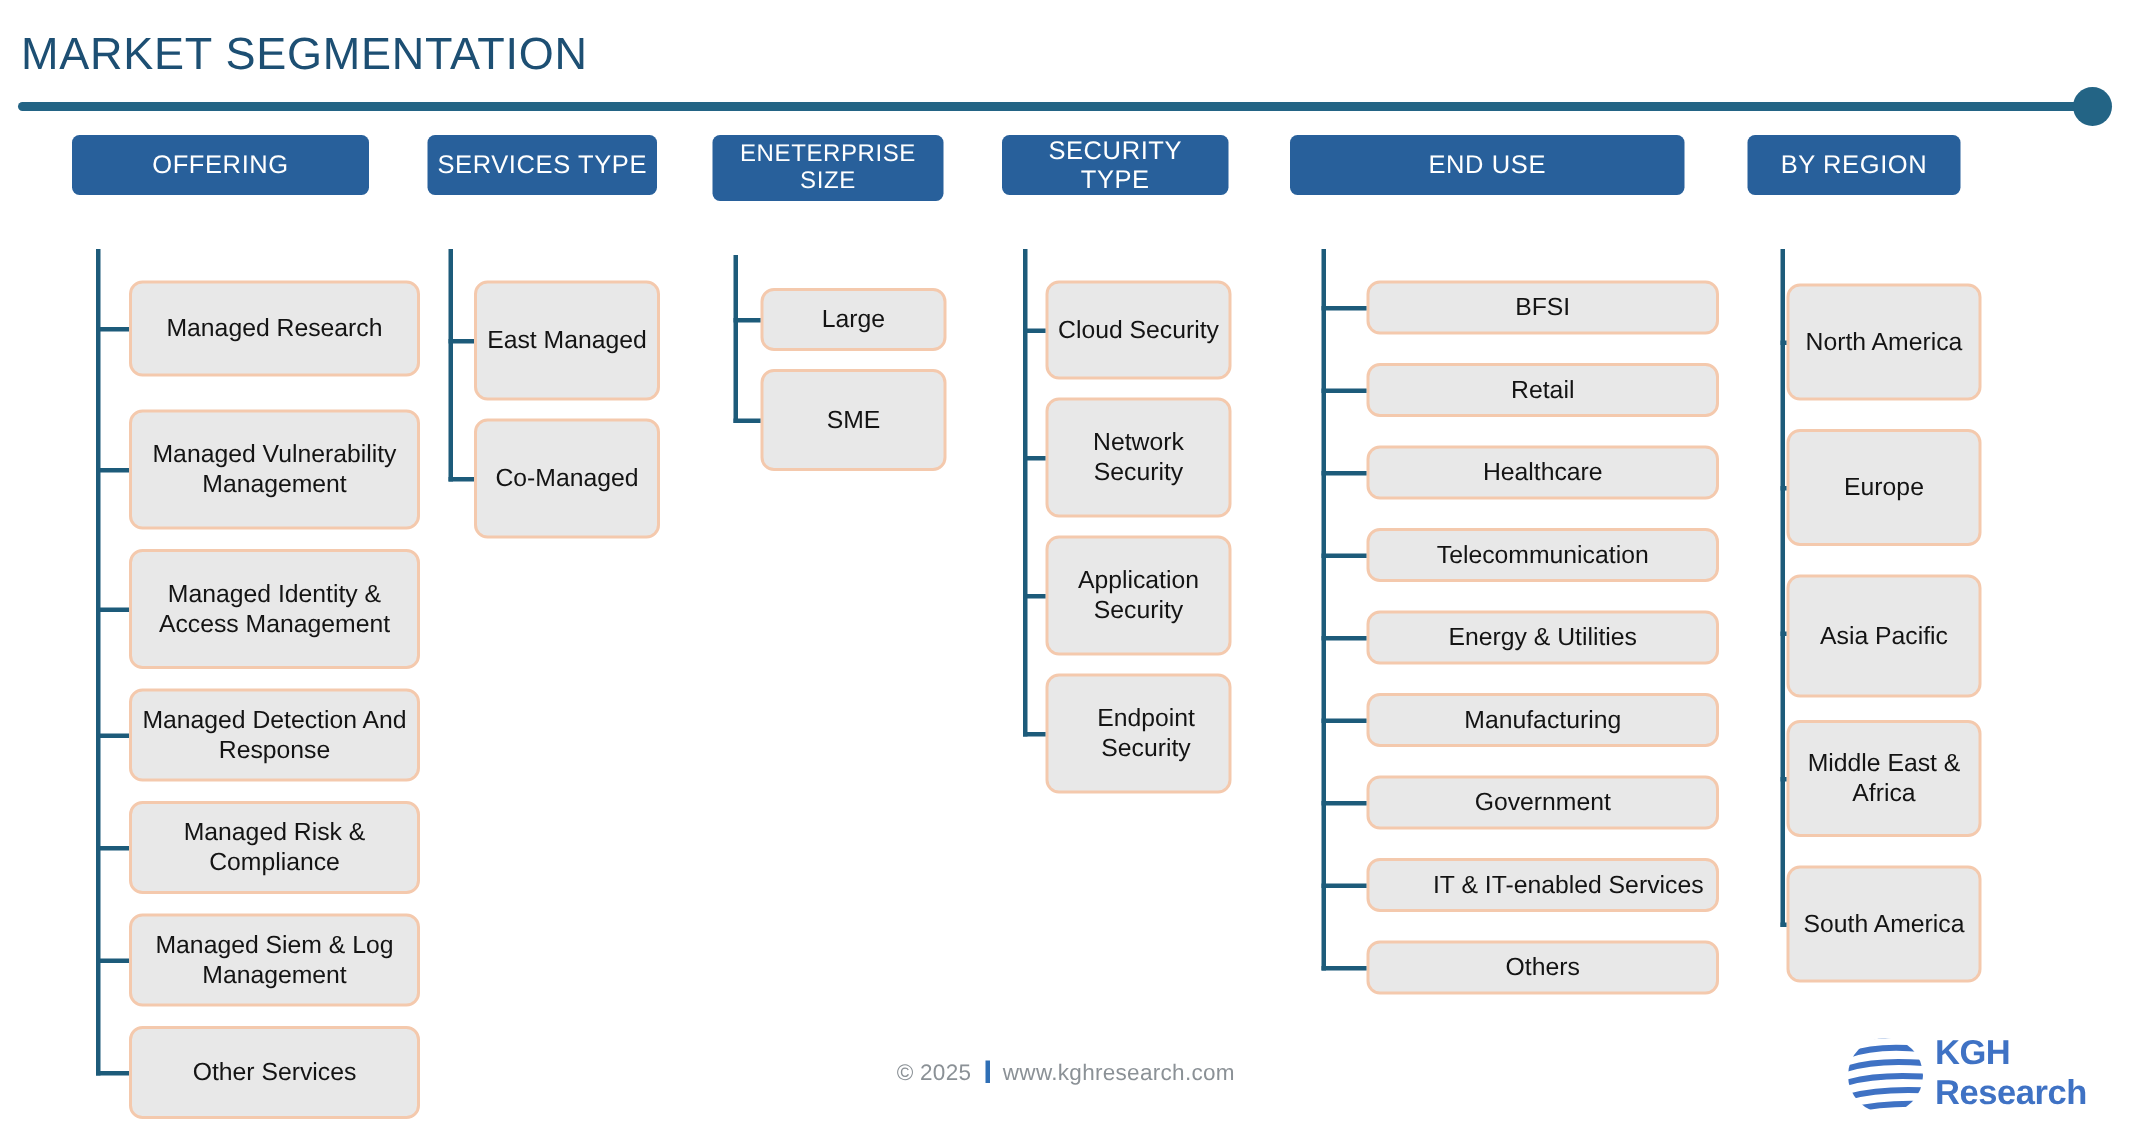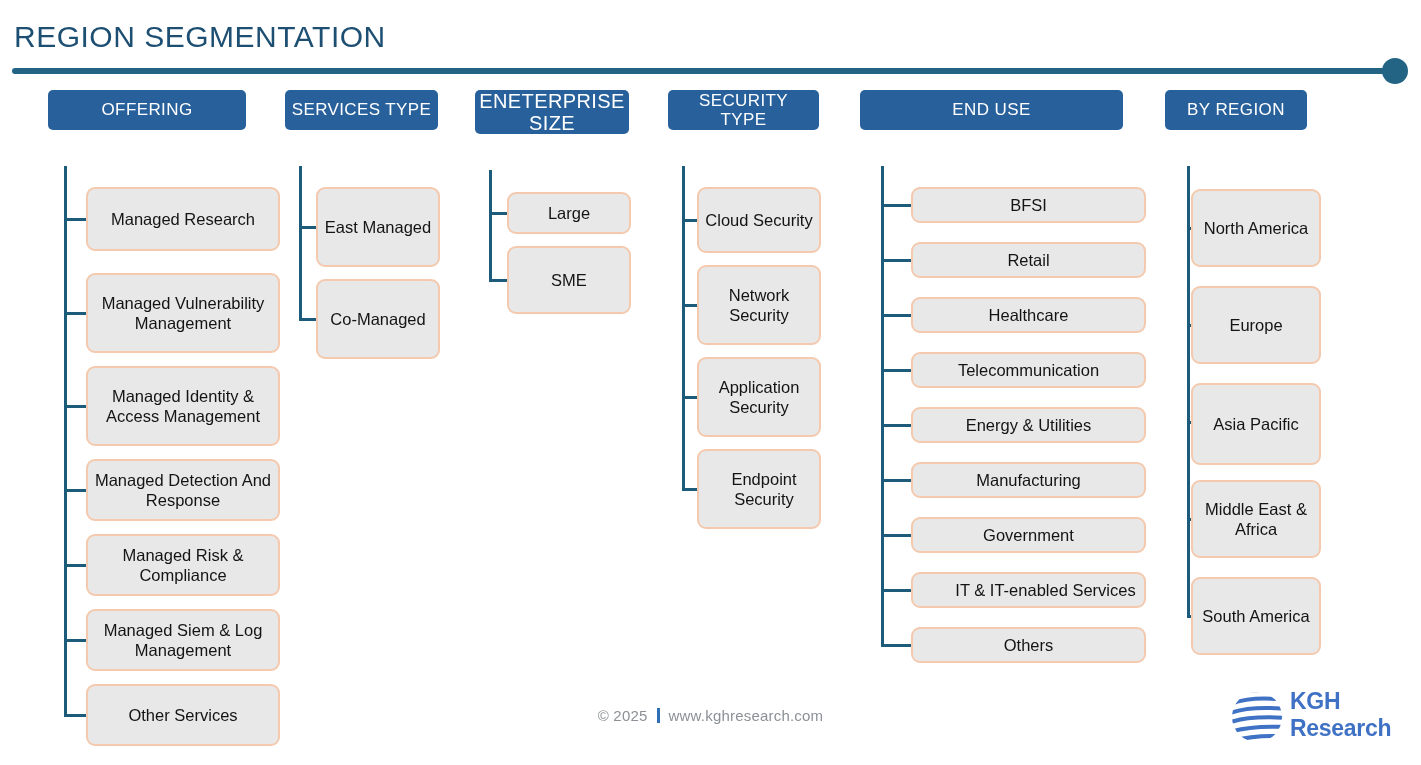--- a/index.html
+++ b/index.html
@@ -65,21 +65,21 @@
     align-items: center;
     justify-content: center;
     height: 40px;
     padding: 0 6px;
     line-height: 1.12;
     position: relative;
     z-index: 3;
   }
   .col-header.two-line {
     height: 44px;
-    font-size: 20px;
+    font-size: 16px;
   }
 
   
   .trunk {
     position: absolute;
     width: 3px;
     background: #1d5b7a;
     z-index: 1;
   }
 
@@ -145,21 +145,21 @@
     font-size: 23px;
     font-weight: bold;
     line-height: 1.18;
     letter-spacing: -0.3px;
     white-space: nowrap;
   }
 </style>
 </head>
 <body>
 
-<div class="page-title">REGION SEGMENTATION</div>
+<div class="page-title">MARKET SEGMENTATION</div>
 
 <div class="divider"></div>
 <div class="divider-dot"></div>
 
 <div class="column" id="col-0" style="left:48px; width:198px;">
   <div class="col-header">OFFERING</div>
   <div class="items">
       <div class="node" style="left: 38px; top: 57px; width: 194px; height: 64px;">Managed Research</div>
       <div class="stub" style="left: 16px; top: 88px; width: 22px;"></div>
       <div class="node" style="left: 38px; top: 143px; width: 194px; height: 80px;">Managed Vulnerability Management</div>

